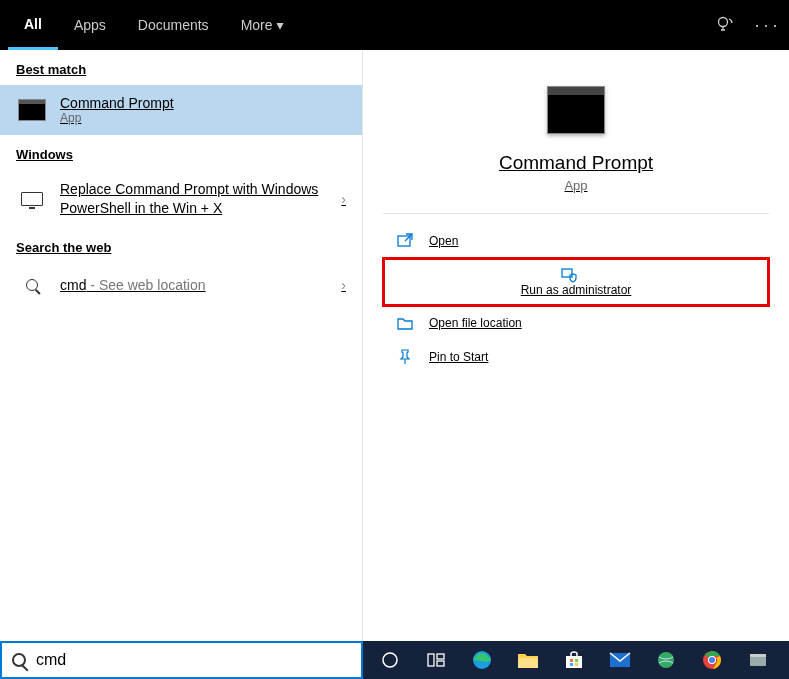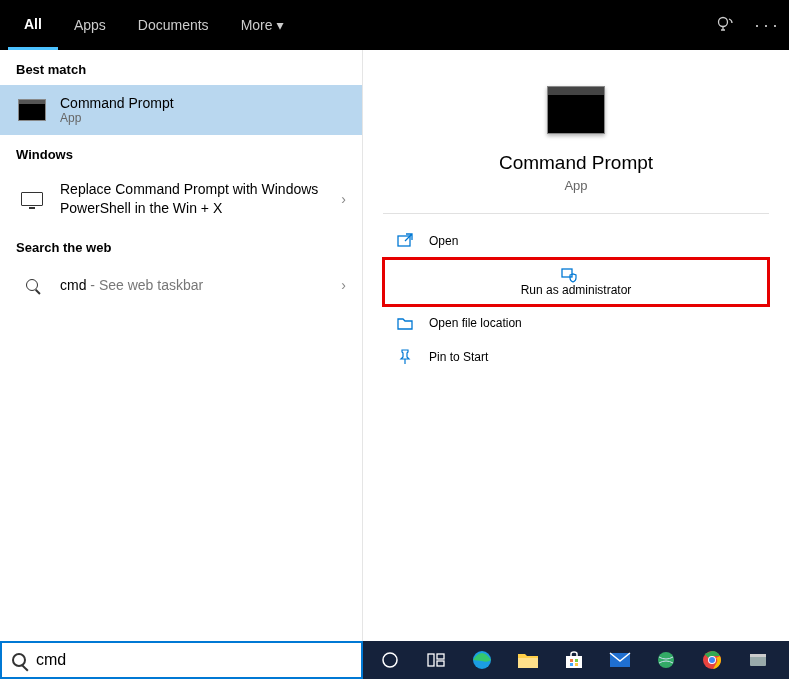--- a/index.html
+++ b/index.html
@@ -7,21 +7,21 @@
 
 
 .header { background: #000; height: 50px; display: flex; align-items: center; padding: 0 8px; position: relative; }
 .tab { color: #ccc; padding: 0 16px; height: 50px; display: flex; align-items: center; font-size: 14px; cursor: pointer; }
 .tab.active { color: #fff; border-bottom: 3px solid #4cc2ff; font-weight: 600; }
 .tab .chev { margin-left: 4px; }
 .header-right { position: absolute; right: 8px; display: flex; align-items: center; gap: 18px; }
 .header-icon { color: #ccc; cursor: pointer; }
 
 
-.content { display: flex; height: 591px; background: #5eead4; }
+.content { display: flex; height: 591px; background: #5eead4; text-decoration: underline; }
 .left { width: 363px; background: #fff; border-right: 1px solid #e5e5e5; overflow-y: auto; }
 .right { flex: 1; background: #fff; padding: 24px 20px 20px 20px; }
 
 
 .section-title { font-weight: 600; font-size: 13px; padding: 12px 16px 8px 16px; color: #000; }
 .result-row { display: flex; align-items: center; padding: 10px 16px; cursor: pointer; }
 .result-row.selected { background: #b9d7ef; }
 .result-row .icon-box { width: 32px; height: 24px; display: flex; align-items: center; justify-content: center; margin-right: 12px; flex-shrink: 0; }
 .result-row .txt { flex: 1; }
 .result-row .title { font-size: 14px; color: #000; }
@@ -119,21 +119,21 @@
       <span class="chev">›</span>
     </div>
 
     <div class="section-title">Search the web</div>
     <div class="result-row">
       <div class="icon-box">
           <div class="search-glyph-sm"></div>
         </div>
       <div class="txt">
         <div class="title">
-          <span>cmd</span><span style="color:#777"> - See web taskbar</span>
+          <span>cmd</span><span style="color:#777"> - See web location</span>
         </div>
       </div>
       <span class="chev">›</span>
     </div>
   </div>
 
   <div class="right">
     <div class="preview-icon-wrap">
       <div class="preview-icon"></div>
     </div>

